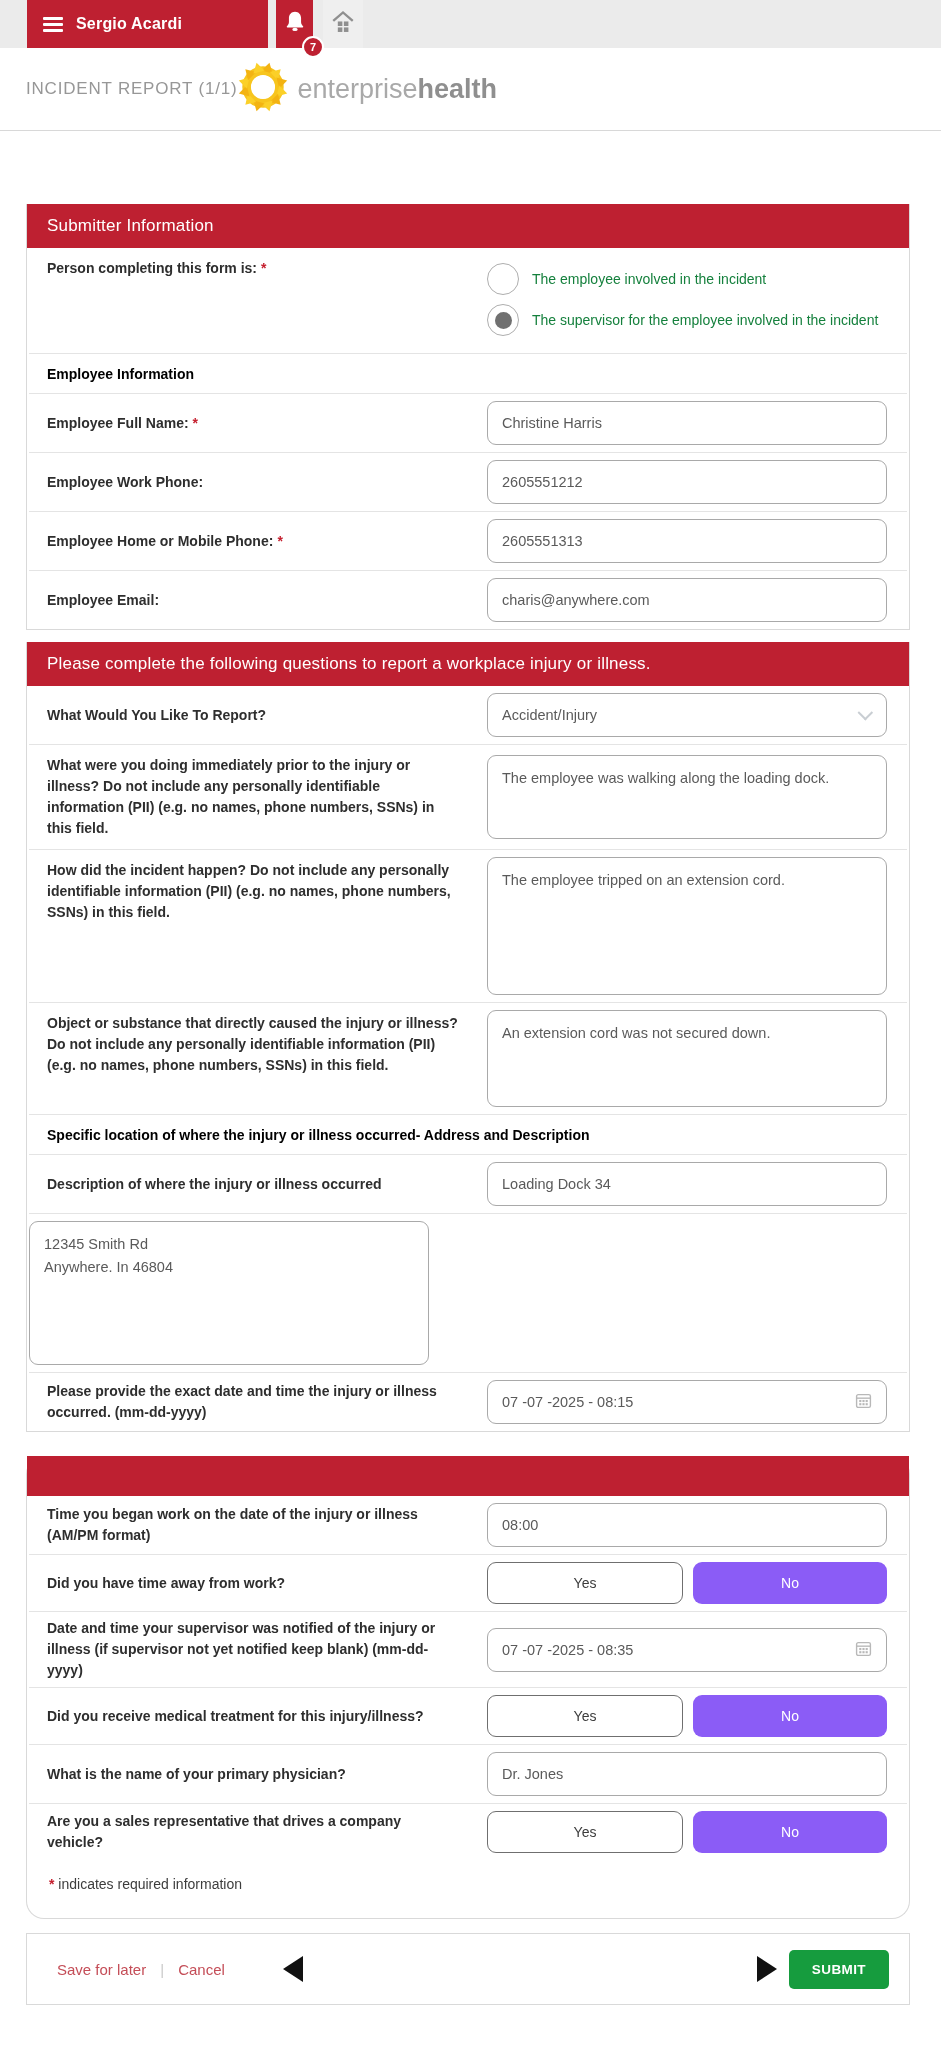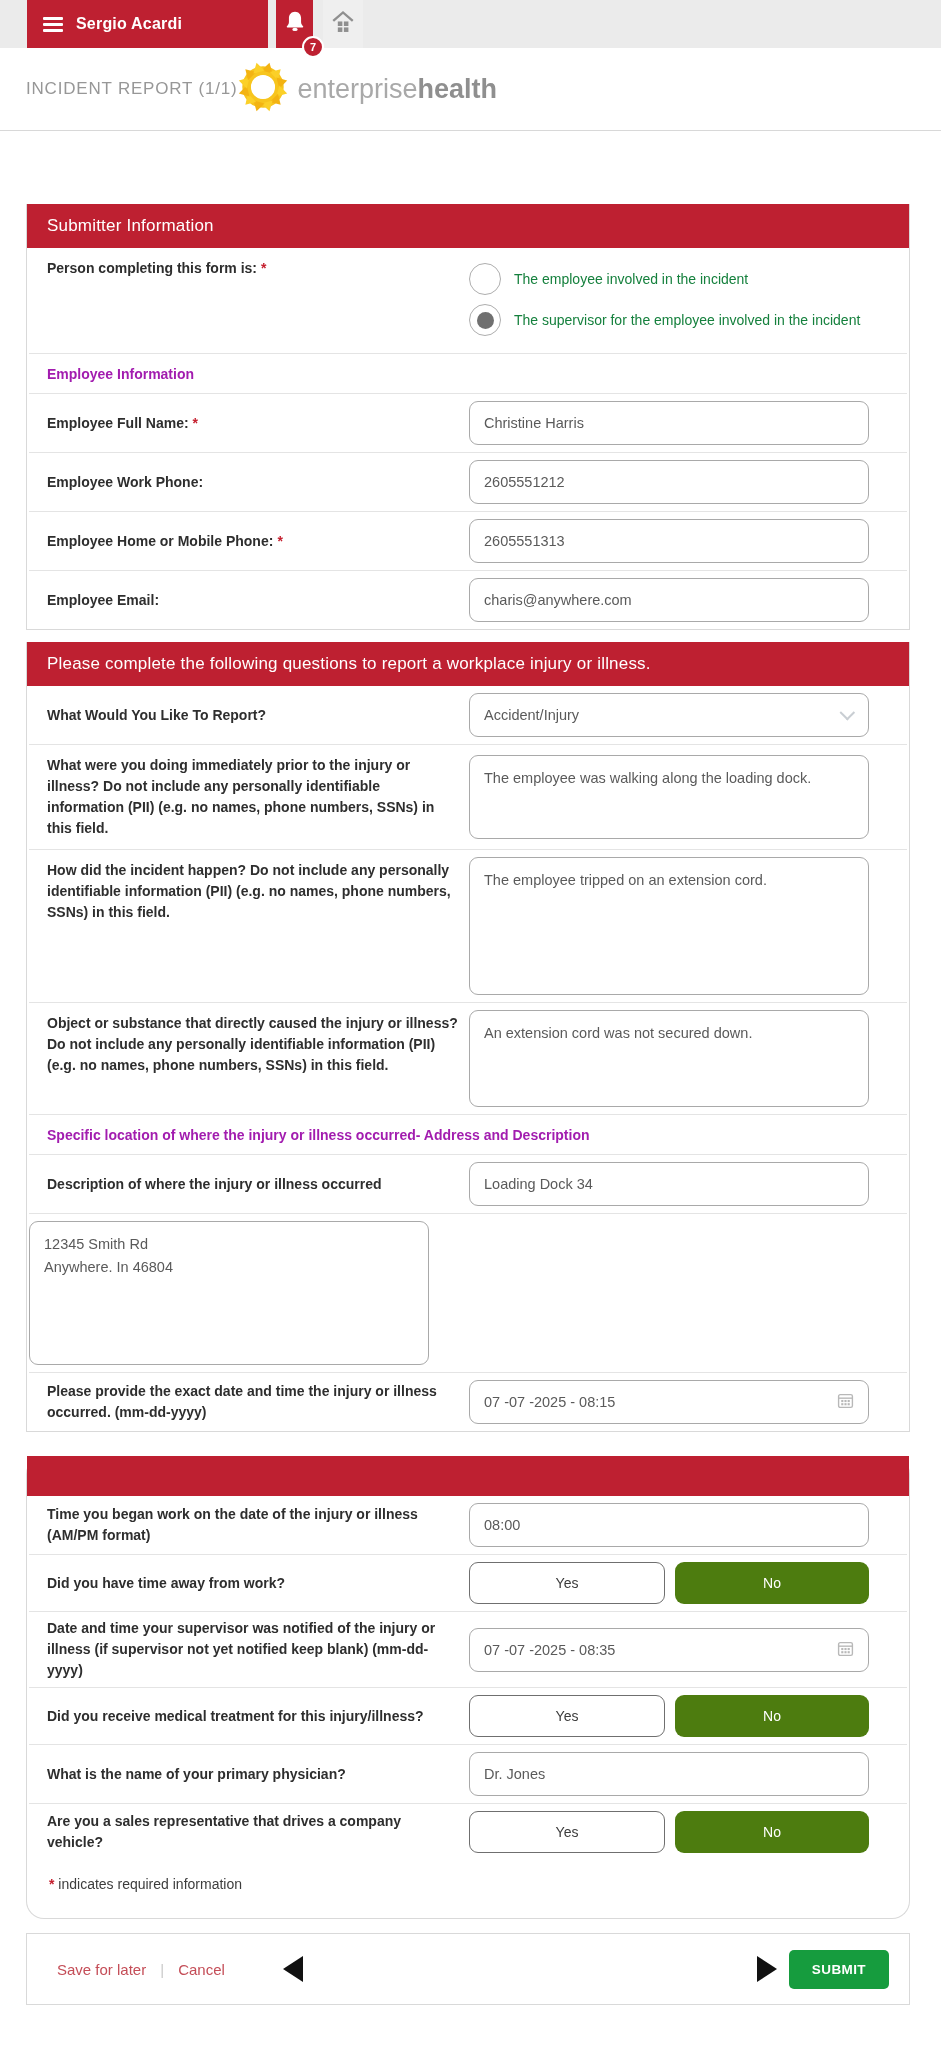--- a/index.html
+++ b/index.html
@@ -46,32 +46,32 @@
   }
   .c1 { margin-top:73px; }
   .c2 { margin-top:12px; }
   .c3 { margin-top:24px;border-radius:18px; }
   .band {
     background:#be2031; color:#fff; height:44px; display:flex; align-items:center;
     padding-left:20px; font-size:17px; letter-spacing:.2px;
   }
   .band.empty { height:40px; }
   
-  .row { display:flex; justify-content:flex-start; align-items:center; margin:0 2px; }
+  .row { display:flex; justify-content:space-between; align-items:center; margin:0 2px; }
   .row + .row, .subheader + .row, .row + .subheader { border-top:1px solid #e4e4e4; }
   .lbl {
     width:440px; padding:10px 10px 10px 18px; font-size:14px; font-weight:bold;
     color:#2e2e2e; line-height:1.5; align-self:flex-start;
   }
   .row.center .lbl { align-self:center; padding-top:6px; padding-bottom:6px; }
   .ctl { width:400px; margin-right:20px; padding:7px 0; }
   .req { color:#c5202f; font-weight:bold; margin-left:4px; }
   .subheader {
     height:40px; display:flex; align-items:center; padding-left:18px; margin:0 2px;
-    font-size:14px; font-weight:bold; color:#a21caf;text-align:right;
+    font-size:14px; font-weight:bold; color:#000000;text-align:right;
   }
   
   .input {
     width:100%; min-height:44px; border:1px solid #a9a9a9; border-radius:9px; background:#fff;
     display:flex; align-items:center; padding:0 14px; font-size:14.5px; color:#5a5a5a;
   }
   .input.ta { align-items:flex-start; padding:11px 14px; line-height:1.6; }
   .ta.h-prior { height:84px; } .ta.h-how { height:138px; } .ta.h-obj { height:97px; }
   .ta.h-addr { height:144px; }
   .pre { white-space:pre-line; }
@@ -91,21 +91,21 @@
     content:""; width:17px; height:17px; border-radius:50%; background:#707070; display:block;
   }
   .radio-text { font-size:14px; color:#15803d; }
   
   .yesno { display:flex; gap:10px; }
   .btn-yes, .btn-no {
     flex:1; height:42px; border-radius:9px; display:flex; align-items:center; justify-content:center;
     font-size:14px; cursor:pointer;
   }
   .btn-yes { background:#fff; border:1px solid #6f6f6f; color:#3c3c3c; }
-  .btn-no  { background:#4d7c0f; color:#fff; }
+  .btn-no  { background:#8b5cf6; color:#fff; }
   
   .noterow { padding:16px 18px 26px; font-size:14px; color:#3d3d3d; }
   
   .footerbox {
     margin:14px 0 0 26px; width:884px; height:72px; border:1px solid #d9d9d9;
     display:flex; align-items:center; justify-content:space-between; padding:0 20px 0 30px;
   }
   .leftlinks { display:flex; align-items:center; gap:14px; font-size:15px; }
   .link { color:#c44d57; cursor:pointer; }
   .linksep { color:#c9c9c9; }

